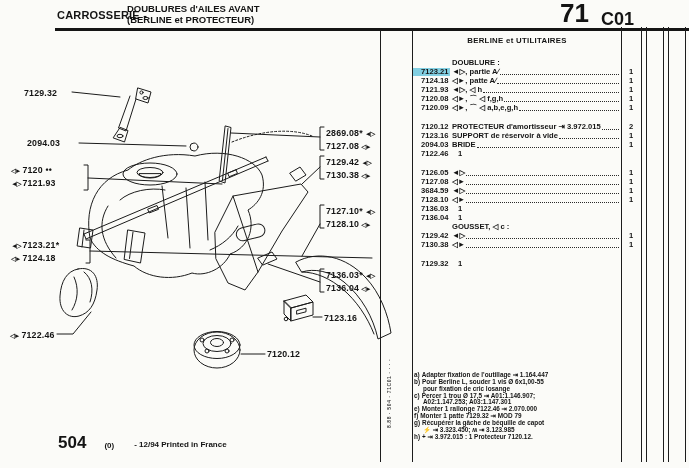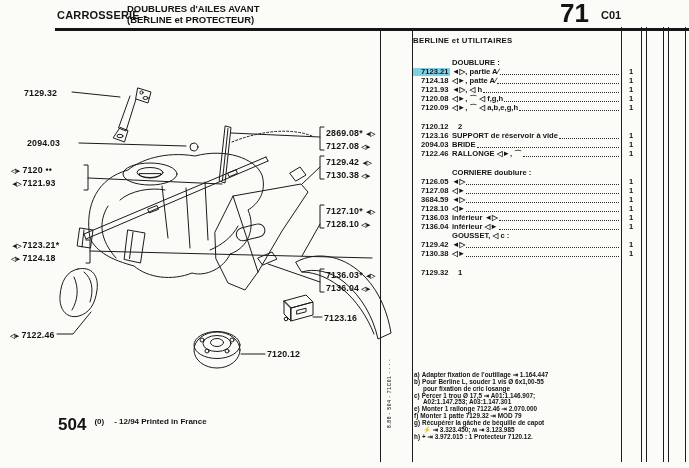--- a/index.html
+++ b/index.html
@@ -6,54 +6,54 @@
   html,body{width:689px;height:468px}
   body{position:relative;overflow:hidden;background:#fbfbf8;color:#141414;
        font-family:"Liberation Sans",sans-serif;}
   .abs{position:absolute}
 
   
   #section-label{left:57px;top:9px;font-size:11px;font-weight:700;letter-spacing:.2px}
   #title-line1{left:127px;top:3px;font-size:9.5px;font-weight:700}
   #title-line2{left:127px;top:14px;font-size:9.5px;font-weight:700}
   #page-number{left:560px;top:-2px;font-size:26px;font-weight:700}
-  #page-code{left:601px;top:9px;font-size:11px;font-weight:700}
+  #page-code{left:601px;top:9px;font-size:18px;font-weight:700}
   #header-rule{left:55px;top:28px;width:634px;height:2.5px;background:#151515}
 
   
   .vline{position:absolute;width:1px;background:#1c1c1c}
 
   
   .tick{font-size:5.5px;font-weight:700;line-height:8.2px;text-align:right;
         padding-right:5px;color:#2a2a2a}
   #ruler-bottom .tick{line-height:10.4px}
   #ruler-side-code{left:386px;top:428px;transform:rotate(-90deg);transform-origin:0 0;
         font-size:5px;font-weight:700;color:#444;white-space:nowrap;letter-spacing:.6px}
 
   
-  #table-header{left:413px;top:36px;width:208px;text-align:left;
+  #table-header{left:413px;top:36px;width:208px;text-align:center;
         font-size:7.8px;font-weight:700;letter-spacing:.3px}
   #table-rows{left:413px;top:58px;width:228px}
   .trow{display:flex;align-items:flex-end;height:9px;font-size:7.6px;font-weight:700;line-height:8px}
   .trow.t-s{height:10px}
   .ref{width:37px;flex:none;padding-left:8px;white-space:nowrap}
   .hl .ref{background:#82cfe2}
   .desc{flex:1;display:flex;align-items:flex-end;min-width:0;padding-left:2px}
   .dtext{white-space:nowrap}
   .dots{flex:1;border-bottom:1.3px dotted #2a2a2a;margin:0 2px 1px 1px;min-width:4px}
   .qty{width:20px;flex:none;text-align:center}
 
   
   #footnotes{left:414px;top:372px;width:270px}
   .fn{font-size:6.4px;font-weight:700;line-height:6.85px;white-space:pre-line;
       padding-left:9px;text-indent:-9px}
   .fn .fkey{padding-right:2px}
 
   
-  #footer{left:58px;top:417px;display:flex;gap:8px}
+  #footer{left:58px;top:435px;display:flex;align-items:flex-end;gap:18px}
   #doc-number{font-size:17px;font-weight:700;line-height:15px}
   #doc-index{font-size:8px;font-weight:700}
   #doc-info{font-size:8px;font-weight:700;padding-bottom:1px;padding-left:2px}
 
   
   .dlabel{position:absolute;display:flex;align-items:center;gap:2px;
           font-size:8.8px;font-weight:700;white-space:nowrap;letter-spacing:.2px}
   .picon{font-size:6.5px;letter-spacing:-1px;padding-top:1px}
 
   svg#diagram{position:absolute;left:0;top:0}
@@ -177,62 +177,54 @@
     <div class="trow t-s">
       <span class="ref"></span>
       <span class="desc">
         <span class="dtext"></span>
 
       </span>
       <span class="qty"></span>
     </div>
     <div class="trow t-p">
       <span class="ref">7120.12</span>
+      <span class="desc">
+        <span class="dtext">PROTECTEUR d'amortisseur ⇥ 3.972.015</span>
+        <span class="dots"></span>
+      </span>
       <span class="qty">2</span>
     </div>
     <div class="trow t-p">
       <span class="ref">7123.16</span>
       <span class="desc">
         <span class="dtext">SUPPORT de réservoir à vide</span>
         <span class="dots"></span>
       </span>
       <span class="qty">1</span>
     </div>
     <div class="trow t-p">
       <span class="ref">2094.03</span>
       <span class="desc">
         <span class="dtext">BRIDE</span>
         <span class="dots"></span>
       </span>
       <span class="qty">1</span>
     </div>
     <div class="trow t-p">
       <span class="ref">7122.46</span>
-      <span class="desc">
-        <span class="dtext">RALLONGE ◁►, ⌒</span>
-        <span class="dots"></span>
-      </span>
       <span class="qty">1</span>
     </div>
     <div class="trow t-s">
       <span class="ref"></span>
       <span class="desc">
         <span class="dtext"></span>
 
       </span>
       <span class="qty"></span>
     </div>
-    <div class="trow t-h">
-      <span class="ref"></span>
-      <span class="desc">
-        <span class="dtext">CORNIERE doublure :</span>
-
-      </span>
-      <span class="qty"></span>
-    </div>
     <div class="trow t-p">
       <span class="ref">7126.05</span>
       <span class="desc">
         <span class="dtext">◄▷</span>
         <span class="dots"></span>
       </span>
       <span class="qty">1</span>
     </div>
     <div class="trow t-p">
       <span class="ref">7127.08</span>
@@ -253,32 +245,24 @@
     <div class="trow t-p">
       <span class="ref">7128.10</span>
       <span class="desc">
         <span class="dtext">◁►</span>
         <span class="dots"></span>
       </span>
       <span class="qty">1</span>
     </div>
     <div class="trow t-p">
       <span class="ref">7136.03</span>
-      <span class="desc">
-        <span class="dtext">inférieur ◄▷</span>
-        <span class="dots"></span>
-      </span>
       <span class="qty">1</span>
     </div>
     <div class="trow t-p">
       <span class="ref">7136.04</span>
-      <span class="desc">
-        <span class="dtext">inférieur ◁►</span>
-        <span class="dots"></span>
-      </span>
       <span class="qty">1</span>
     </div>
     <div class="trow t-h">
       <span class="ref"></span>
       <span class="desc">
         <span class="dtext">GOUSSET, ◁ c :</span>
 
       </span>
       <span class="qty"></span>
     </div>

